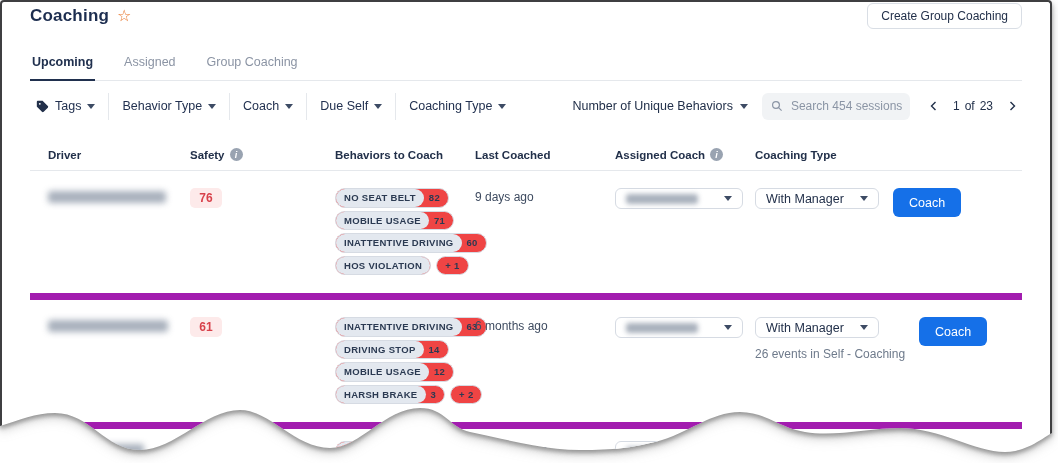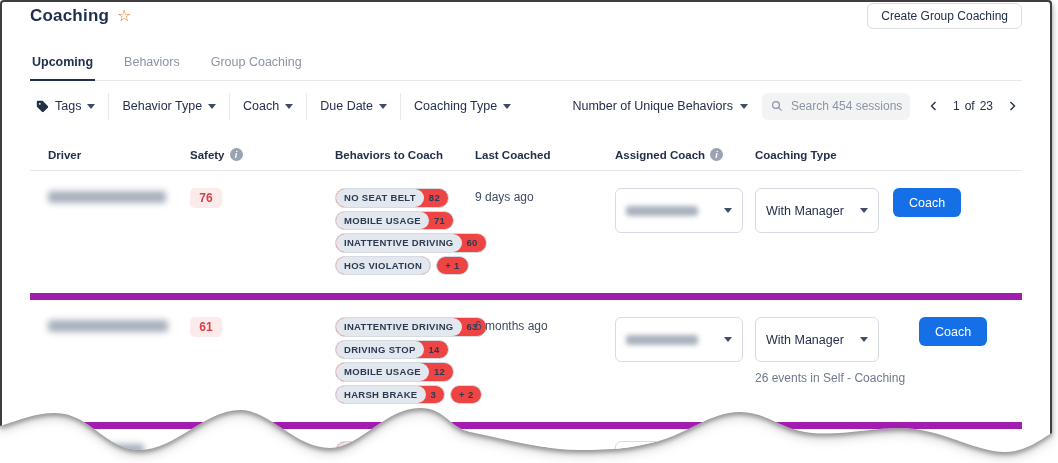--- a/index.html
+++ b/index.html
@@ -51,21 +51,21 @@
   .badge.red{background:#fdeaea;color:#d8414b;}
   .badge.yellow{background:#f9ecca;color:#b17d1a;}
   .pills{display:flex;flex-direction:column;gap:3px;align-items:flex-start;}
   .pill-line{display:flex;gap:5px;align-items:center;}
   .pill{display:inline-flex;align-items:center;border:1px solid #d6dbe3;border-radius:999px;background:#ef4444;
     font-size:9.5px;font-weight:bold;color:#2b3a52;letter-spacing:.3px;line-height:1;white-space:nowrap;}
   .pill .lbl{background:#e3e8ef;border-radius:999px;padding:4px 8px;}
   .pill .cnt{padding:4px 8px 4px 5px;}
   .pill.overflow{padding:4px 8px;cursor:pointer;}
   .last-coached{font-size:12px;color:#3e4b60;padding-top:2px;}
-  .select{width:128px;height:45px;border:1px solid #d6dbe3;border-radius:6px;background:#fff;display:flex;
+  .select{width:128px;height:21px;border:1px solid #d6dbe3;border-radius:6px;background:#fff;display:flex;
     align-items:center;justify-content:space-between;padding:0 10px;box-sizing:border-box;
     font-size:12.5px;color:#22304a;cursor:pointer;}
   .select.type{width:124px;}
   .cell-actions{display:flex;gap:14px;align-items:flex-start;}
   .type-col{display:flex;flex-direction:column;}
   .note{margin-top:9px;font-size:12px;color:#6e7a8b;}
   .coach-btn{height:29px;padding:0 16px;background:#1570e8;color:#fff;border:none;border-radius:6px;
     font-size:12.5px;font-family:inherit;cursor:pointer;}
 </style>
 </head>
@@ -77,21 +77,21 @@
     <div class="page-header">
       <div class="title-wrap">
         <span class="page-title">Coaching</span>
         <span class="star">☆</span>
       </div>
       <button class="create-btn">Create Group Coaching</button>
     </div>
 
     <div class="tabs" id="tabbar">
         <div class="tab active">Upcoming</div>
-        <div class="tab">Behaviors</div>
+        <div class="tab">Assigned</div>
         <div class="tab">Group Coaching</div>
       </div>
 
     <div class="filter-bar">
       <div class="f-left" id="filterLeft">
           <div class="filter-item">
             <span class="caret">
               <svg width="13" height="13" viewBox="0 0 16 16">
                 <path d="M1 2.5C1 1.7 1.7 1 2.5 1h5.1c.4 0 .8.16 1.06.44l5.9 5.9c.59.59.59 1.54 0 2.12l-5.1 5.1c-.59.59-1.54.59-2.12 0l-5.9-5.9A1.5 1.5 0 0 1 1 7.6V2.5z" fill="#22304a"></path>
                 <circle cx="4.7" cy="4.7" r="1.15" fill="#fff"></circle>
@@ -117,21 +117,21 @@
           <div class="filter-item">
             <span>Coach</span>
             <span class="caret">
               <svg width="8" height="5" viewBox="0 0 8 5">
                 <polygon points="0,0 8,0 4,5" fill="#3d4b64"></polygon>
               </svg>
             </span>
           </div>
           <div class="divider"></div>
           <div class="filter-item">
-            <span>Due Date</span>
+            <span>Due Self</span>
             <span class="caret">
               <svg width="8" height="5" viewBox="0 0 8 5">
                 <polygon points="0,0 8,0 4,5" fill="#3d4b64"></polygon>
               </svg>
             </span>
           </div>
           <div class="divider"></div>
           <div class="filter-item">
             <span>Coaching Type</span>
             <span class="caret">

